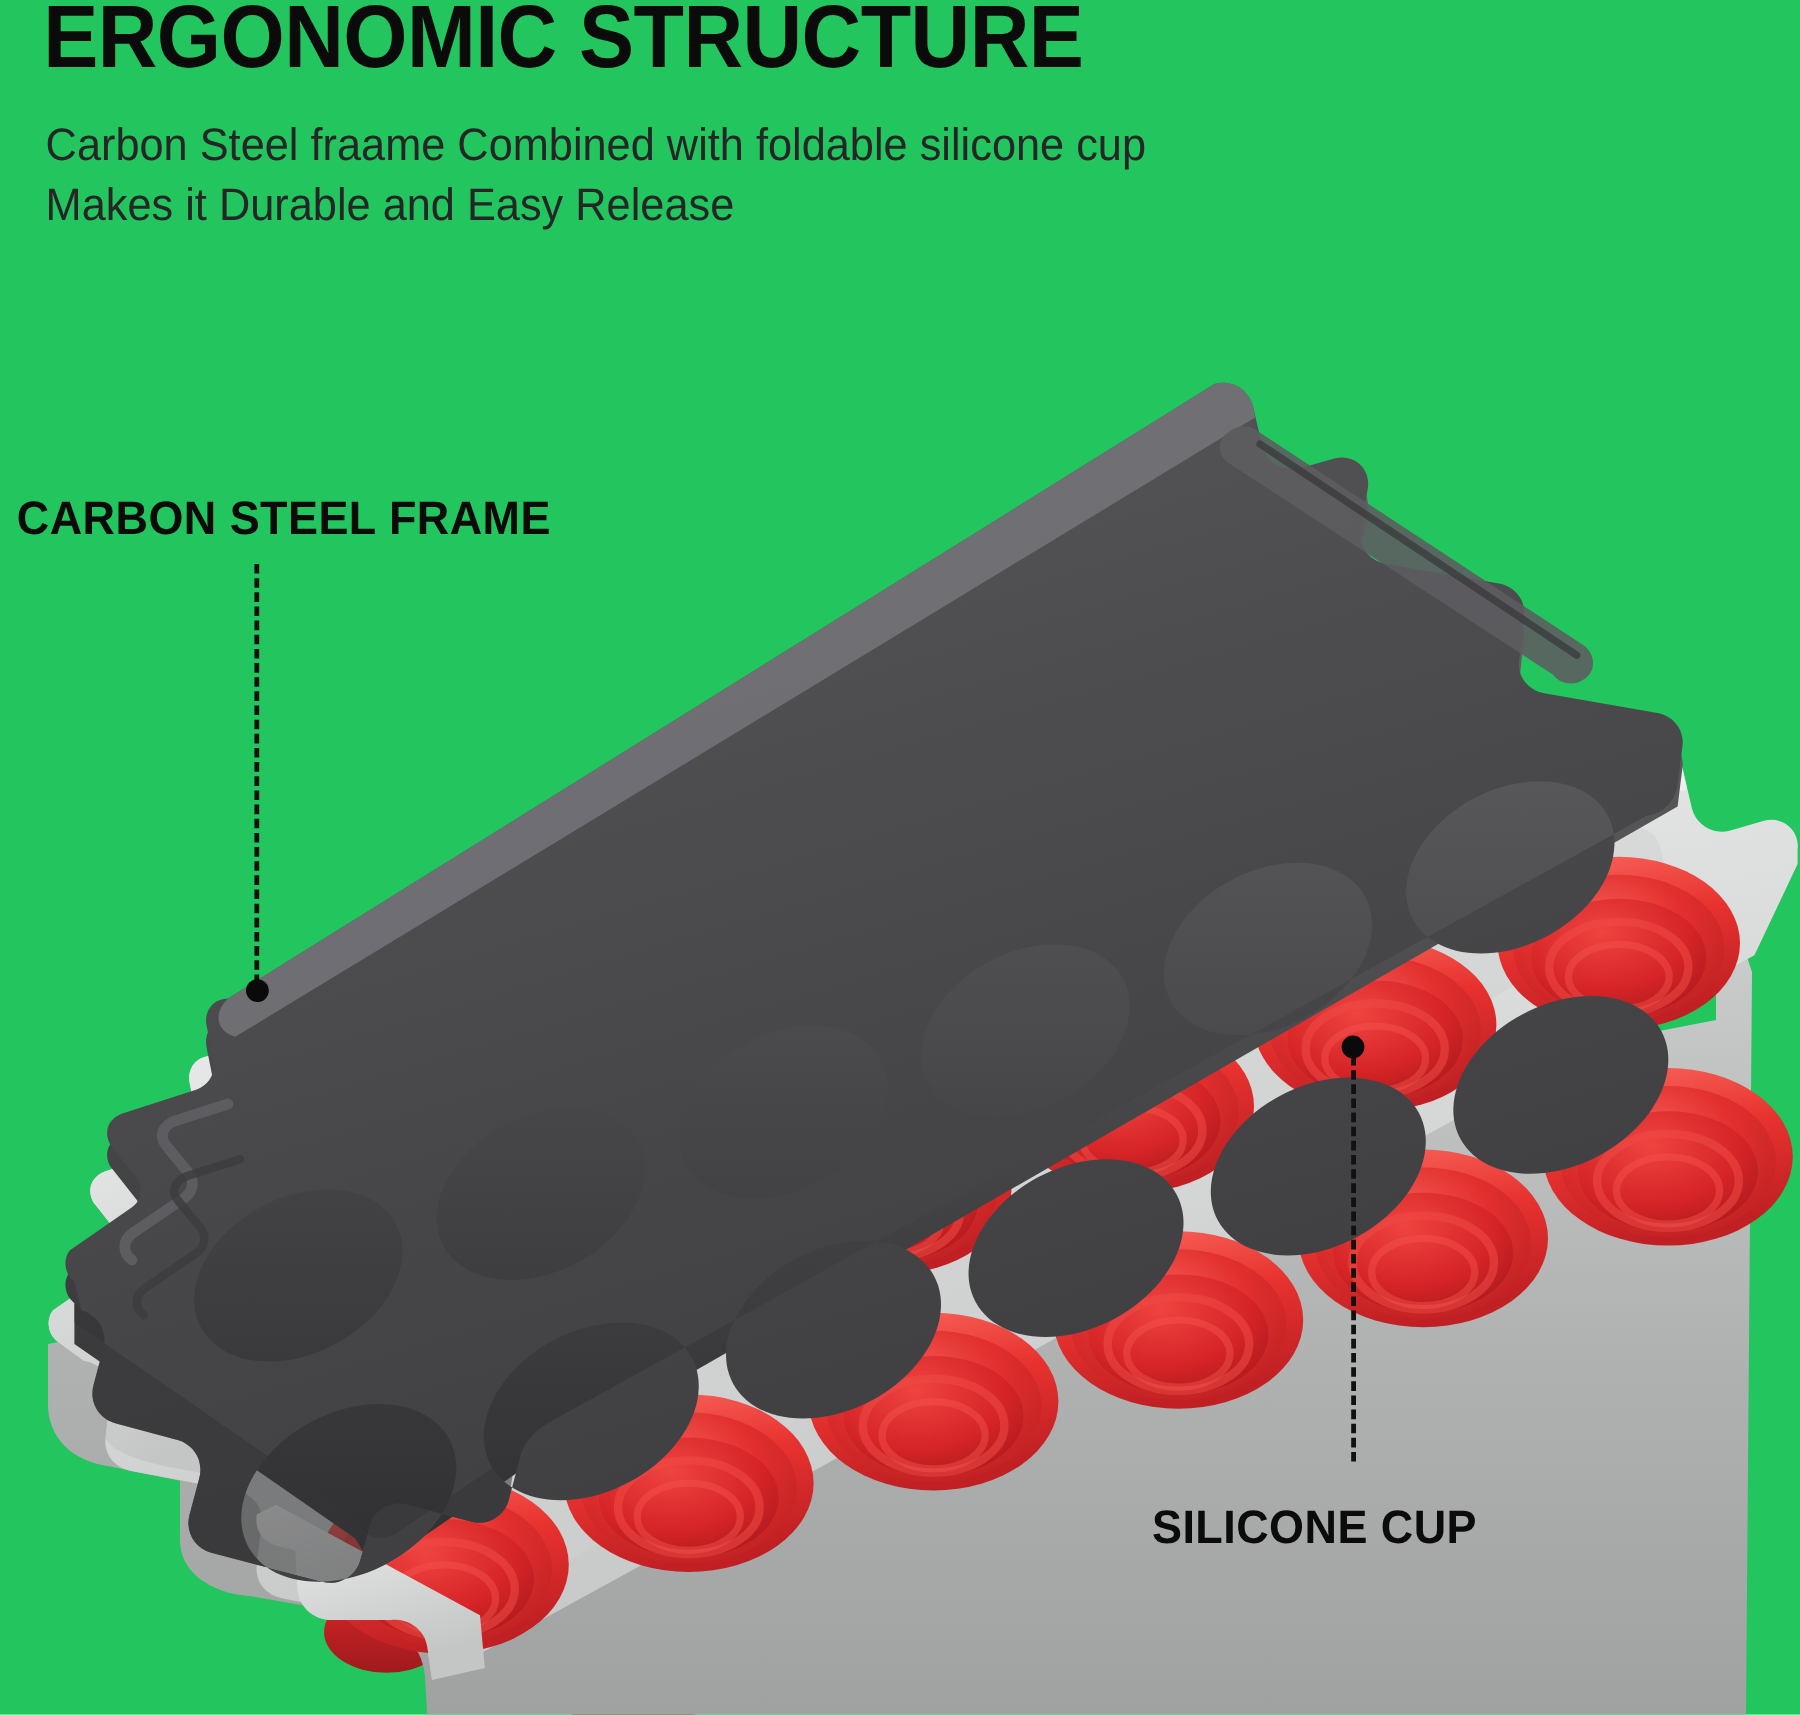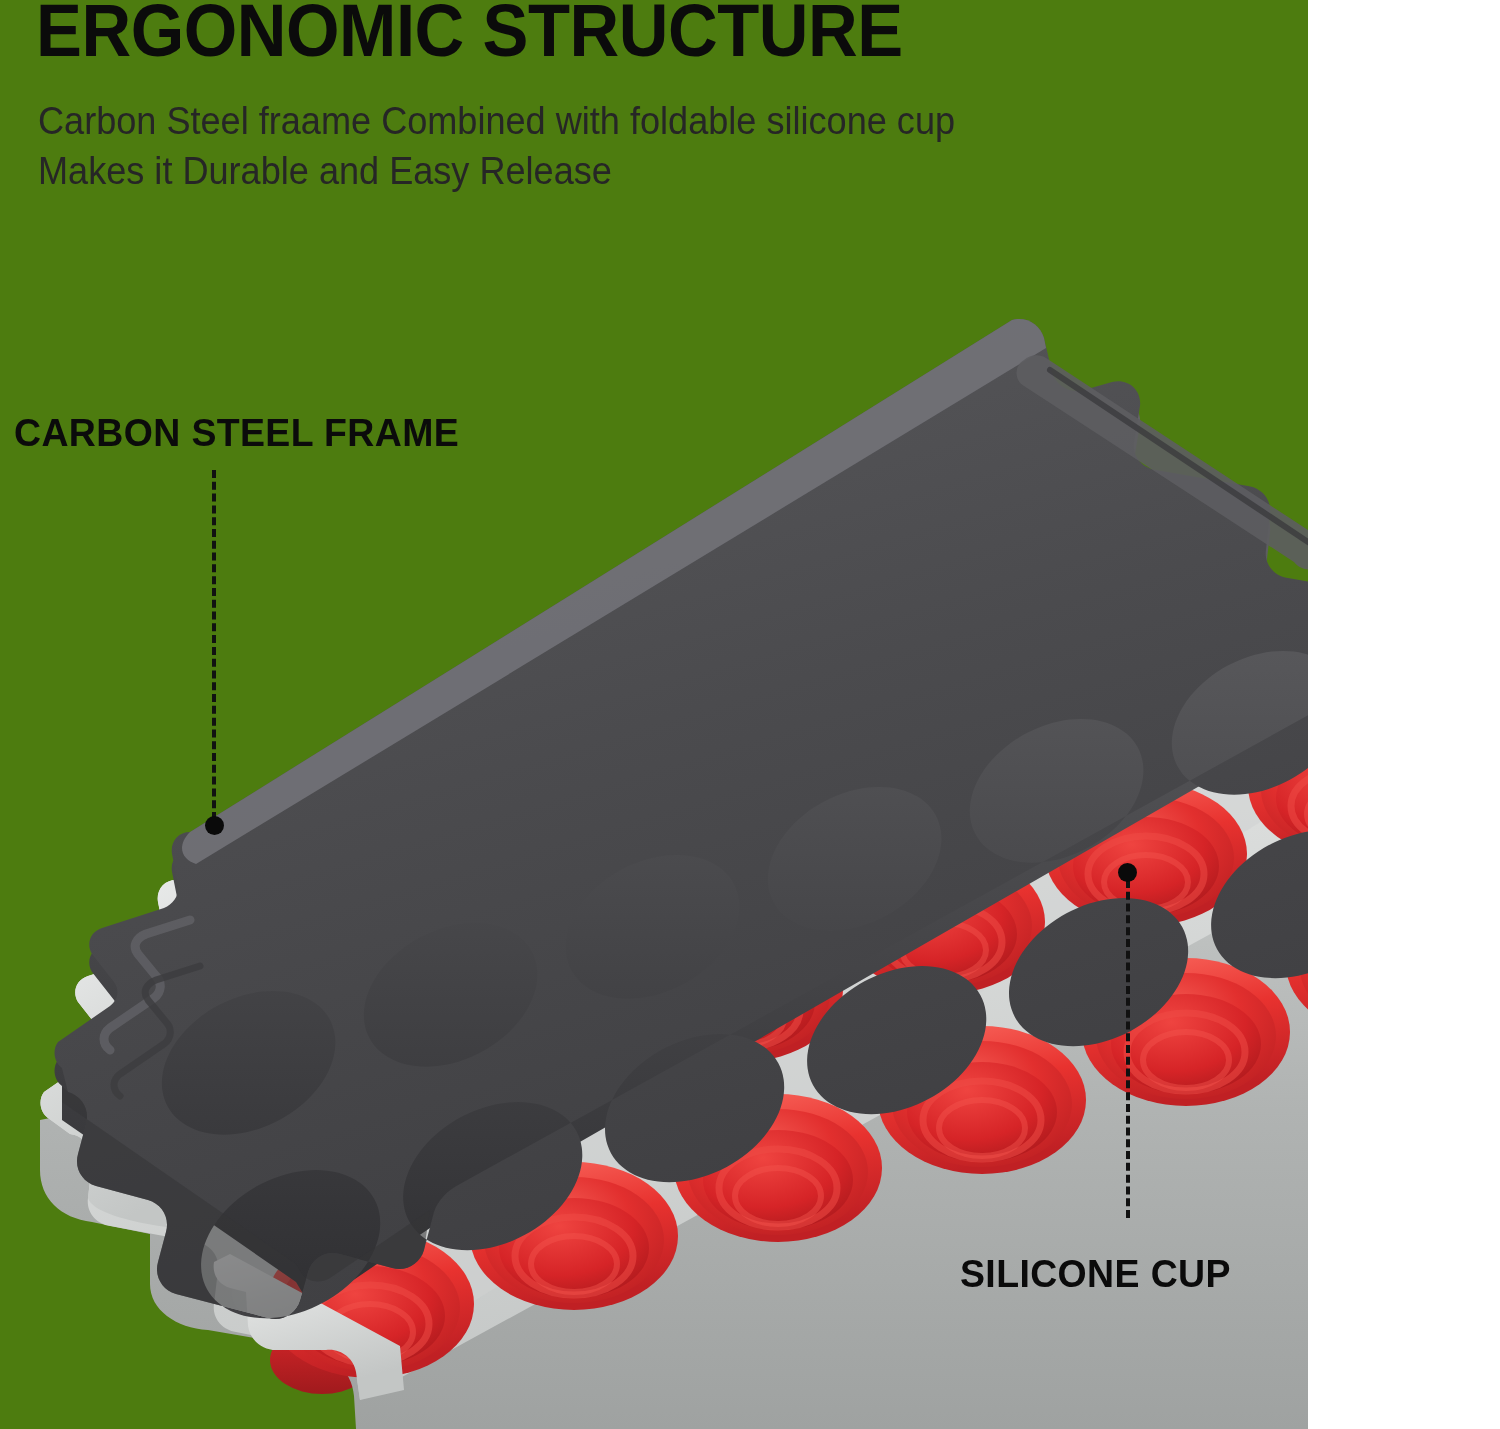--- a/index.html
+++ b/index.html
@@ -7,23 +7,23 @@
     margin: 0;
     padding: 0;
     background: #ffffff;
   }
   body {
     font-family: "Liberation Sans", sans-serif;
     -webkit-font-smoothing: antialiased;
   }
   #page {
     position: relative;
-    width: 1308px;
+    width: 1500px;
     height: 1429px;
-    background: #4d7c0f;
+    background: #22c55e;
     overflow: hidden;
   }
 
   
   #headline {
     position: absolute;
     left: 36px;
     top: -6px;
     font-size: 74px;
     font-weight: bold;

